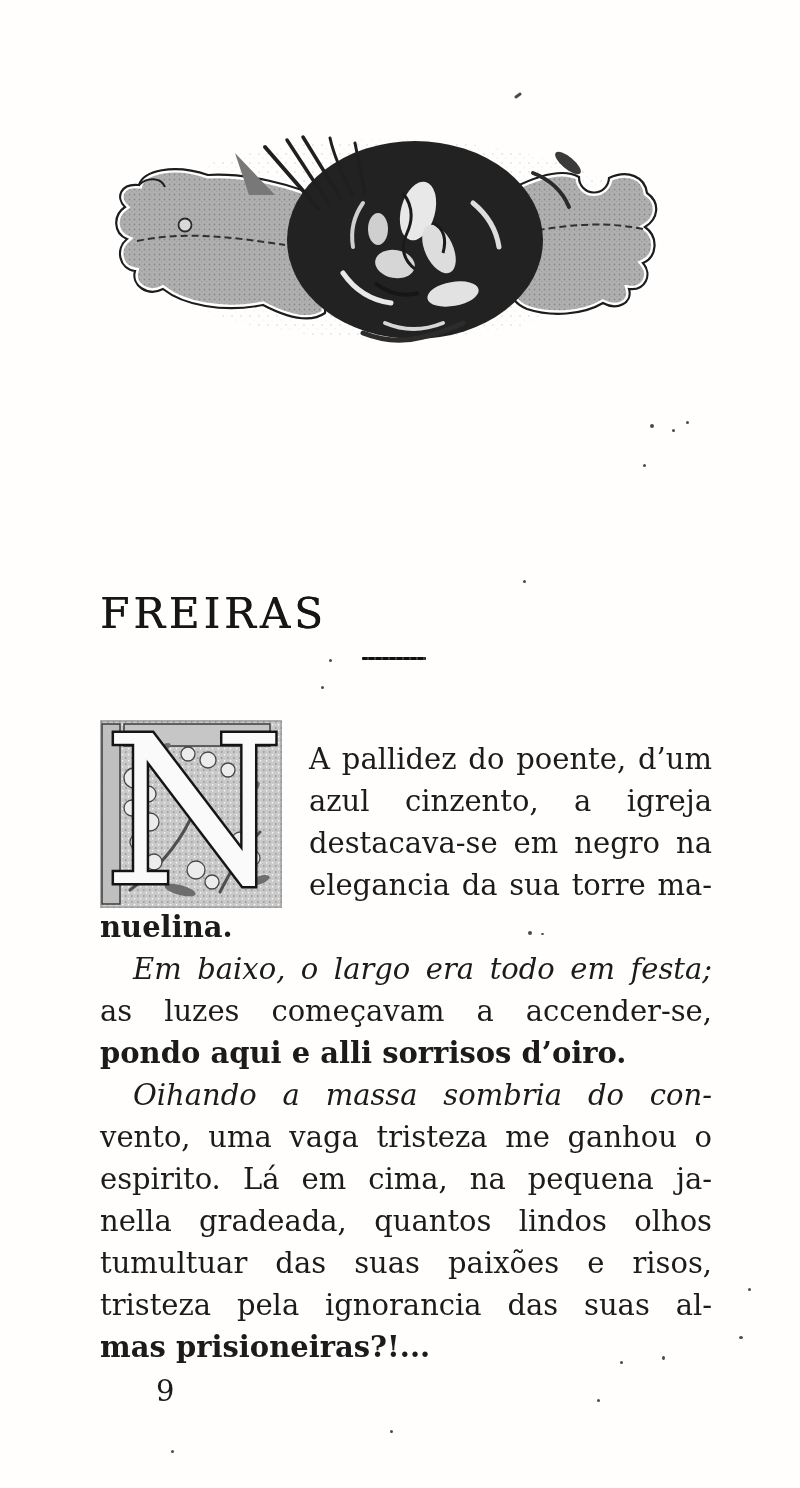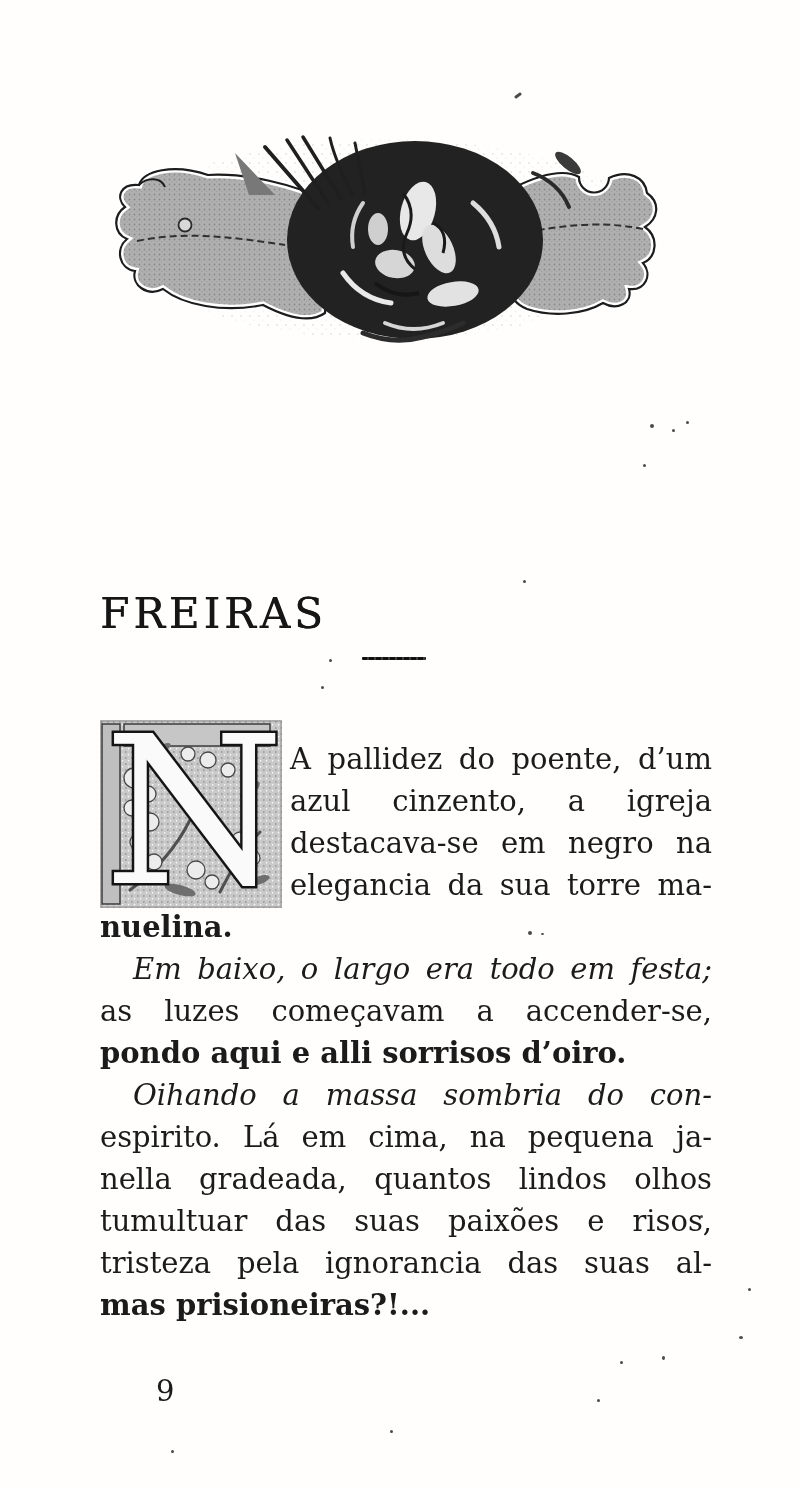--- a/index.html
+++ b/index.html
@@ -24,21 +24,21 @@
     background:repeating-linear-gradient(90deg,#101010 0 5px,#3d3d3d 5px 7px);
     border-radius:1px;
   }
   
   .content{
     position:absolute;left:100px;top:720px;width:612px;
     font-size:29px;color:#1b1b1b;
   }
   .p1{display:flex;align-items:flex-start;}
   .dropcap{width:182px;height:188px;flex:0 0 182px;margin-right:8px;}
-  .caplines{flex:1;padding-top:18px;}
+  .caplines{flex:1;padding-top:18px;margin-left:19px;}
   .line{
     line-height:42px;height:42px;white-space:nowrap;
     text-align:justify;text-align-last:justify;
   }
   .caplines .line{white-space:normal;}
   .line.last{text-align-last:left;white-space:normal;font-weight:bold;}
   .line.indent{text-indent:33px;font-style:italic;}
   .tail{line-height:42px;margin-top:-2px;font-weight:bold;}
   .pagenum{
     position:absolute;left:156px;top:1374px;font-size:29px;color:#1b1b1b;
@@ -200,20 +200,21 @@
     <div class="tail">nuelina.</div>
 
     <div>
       <div class="line indent">Em baixo, o largo era todo em festa;</div>
       <div class="line">as luzes começavam a accender-se,</div>
       <div class="line last">pondo aqui e alli sorrisos d’oiro.</div>
     </div>
 
     <div>
       <div class="line indent">Oihando a massa sombria do con-</div>
+      <div class="line">vento, uma vaga tristeza me ganhou o</div>
       <div class="line">espirito. Lá em cima, na pequena ja-</div>
       <div class="line">nella gradeada, quantos lindos olhos</div>
       <div class="line">tumultuar das suas paixões e risos,</div>
       <div class="line">tristeza pela ignorancia das suas al-</div>
       <div class="line last">mas prisioneiras?!...</div>
     </div>
   </div>
 
   <div class="pagenum">9</div>
 

